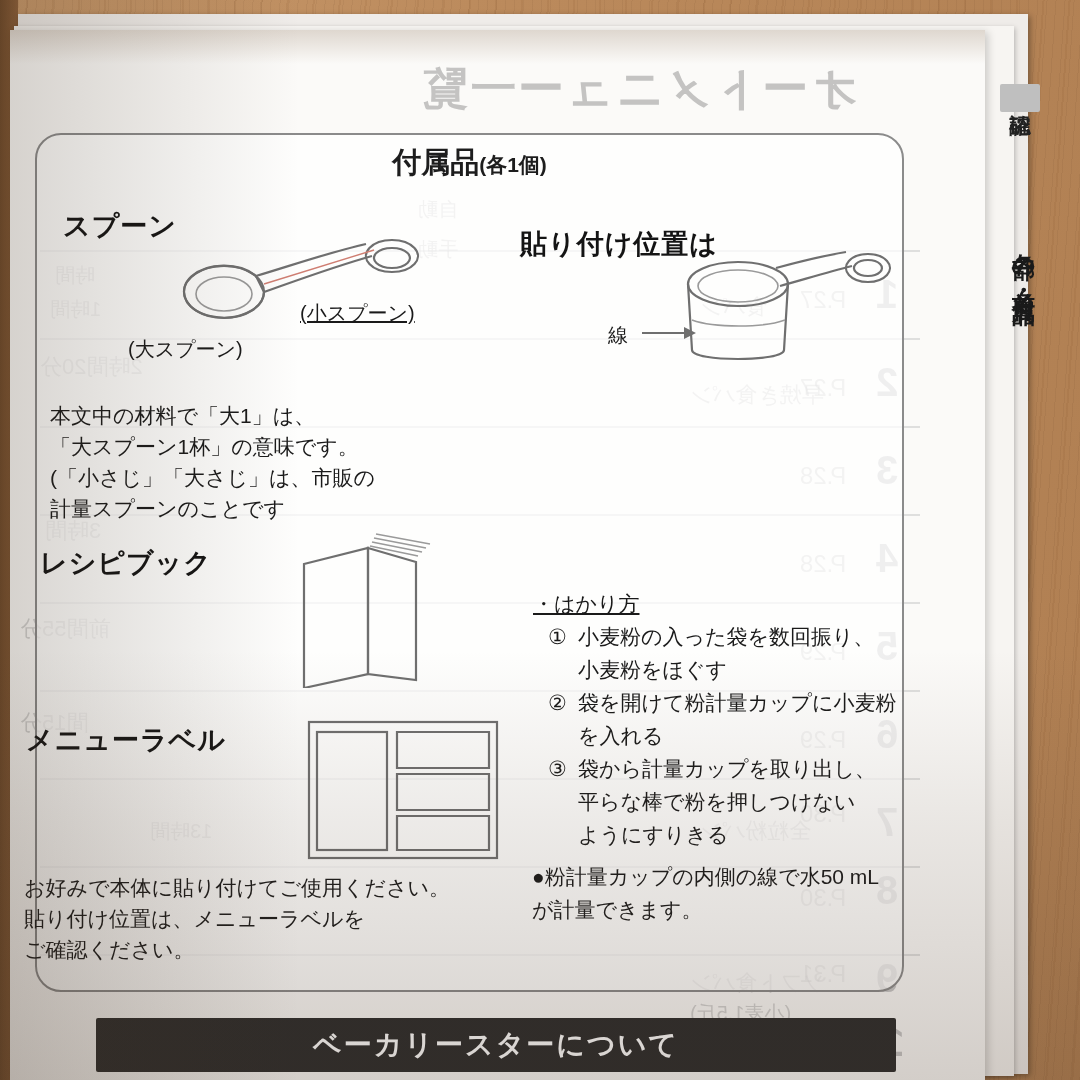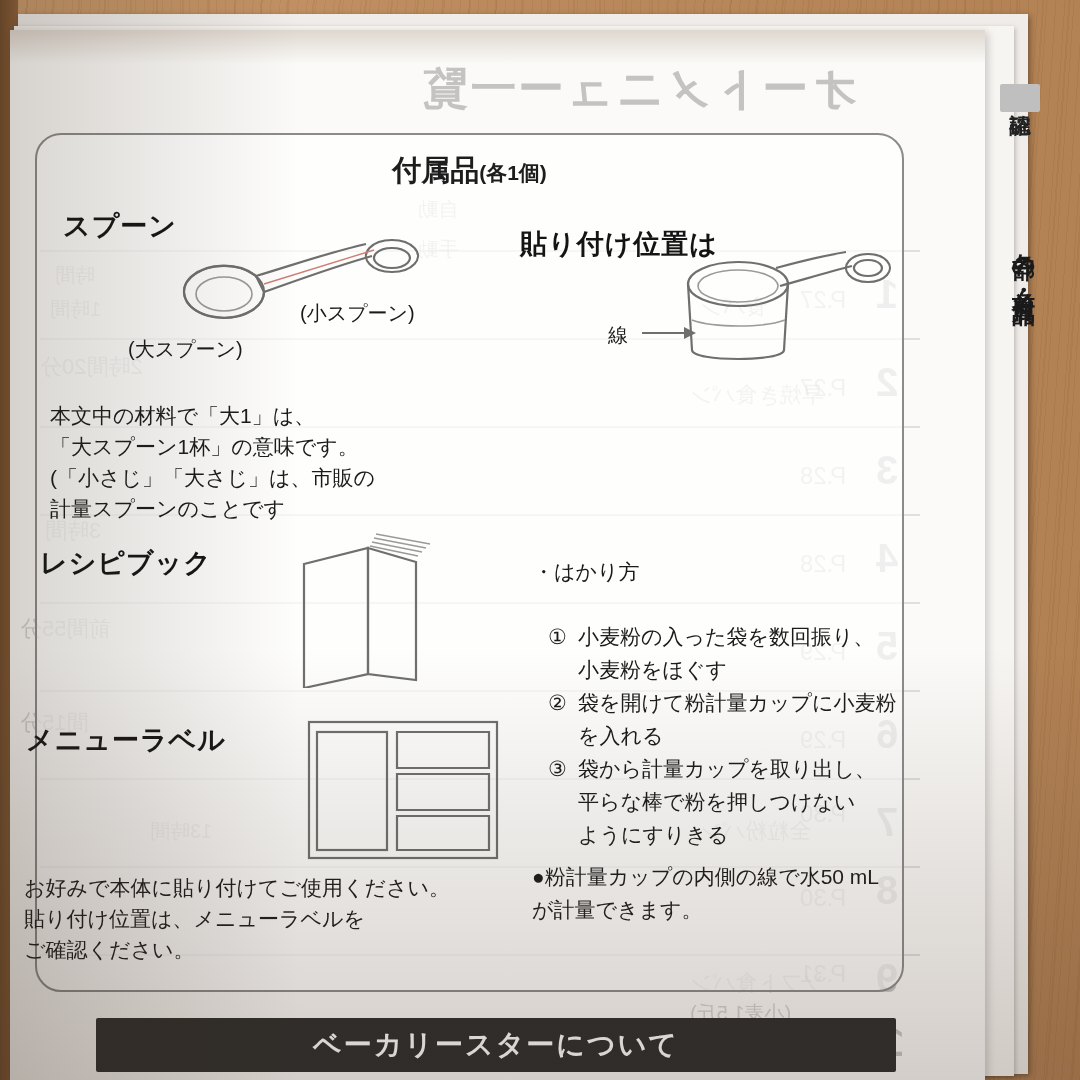--- a/index.html
+++ b/index.html
@@ -127,21 +127,21 @@
     top: 133px;
     width: 865px;
     height: 855px;
     border: 2px solid #8b8b8b;
     border-radius: 26px;
     background: rgba(255,255,255,0.72);
     z-index: 20;
   }
   .box-title {
     position: absolute;
-    top: 16px;
+    top: 8px;
     width: 100%;
     text-align: center;
     font-size: 29px;
     font-weight: bold;
     color: #1d1d1d;
   }
   .box-title .sub {
     font-size: 21px;
     font-weight: bold;
   }
@@ -293,21 +293,21 @@
       <path class="stroke" d="M232 18 a26 16 0 1 1 -0.1 0 Z"></path>
       <path class="stroke" d="M232 26 a18 10 0 1 1 -0.1 0 Z"></path>
       <path class="stroke" d="M206 22 C170 30 130 44 96 54"></path>
       <path class="stroke" d="M212 34 C176 44 138 58 104 70"></path>
       <path class="stroke" d="M96 54 a40 26 0 1 0 8 16 Z"></path>
       <ellipse class="stroke" cx="64" cy="70" rx="40" ry="26"></ellipse>
       <ellipse class="stroke-thin" cx="64" cy="72" rx="28" ry="17"></ellipse>
       <path class="redline" d="M104 62 L214 28"></path>
     </svg>
   </div>
-  <div class="caption" style="left:300px; top:300px; z-index:23;">(小スプーン)</div>
+  <div class="caption" style="left:300px; top:300px; z-index:23;text-decoration:underline;">(小スプーン)</div>
   <div class="caption" style="left:128px; top:336px; z-index:23;">(大スプーン)</div>
 
   <div class="body-text" style="left:50px; top:400px; width:450px; z-index:23;">本文中の材料で「大1」は、
 「大スプーン1杯」の意味です。
 (「小さじ」「大さじ」は、市販の
 計量スプーンのことです</div>
 
   <div class="sec-head" style="left:40px; top:545px; z-index:23;">レシピブック</div>
 
   <div class="drawing" style="left:290px; top:528px;">
@@ -353,21 +353,21 @@
   </div>
   <div class="caption" style="left:608px; top:322px; z-index:23;">線</div>
   <div class="drawing" style="left:640px; top:320px;">
     <svg width="60" height="26" viewBox="0 0 60 26">
       <path class="stroke" d="M2 13 L44 13"></path>
       <path d="M44 7 L56 13 L44 19 Z" fill="#6f6f6f"></path>
     </svg>
   </div>
 
 
-  <div class="body-text" style="left:533px; top:556px; z-index:23;">・はかり方</div>
+  <div class="body-text" style="left:533px; top:588px; z-index:23;text-decoration:underline;">・はかり方</div>
 
   <div class="list-text" style="left:548px; top:620px; z-index:23;">①</div>
   <div class="list-text" style="left:578px; top:620px; width:340px; z-index:23;">小麦粉の入った袋を数回振り、
 小麦粉をほぐす</div>
 
   <div class="list-text" style="left:548px; top:686px; z-index:23;">②</div>
   <div class="list-text" style="left:578px; top:686px; width:350px; z-index:23;">袋を開けて粉計量カップに小麦粉
 を入れる</div>
 
   <div class="list-text" style="left:548px; top:752px; z-index:23;">③</div>

